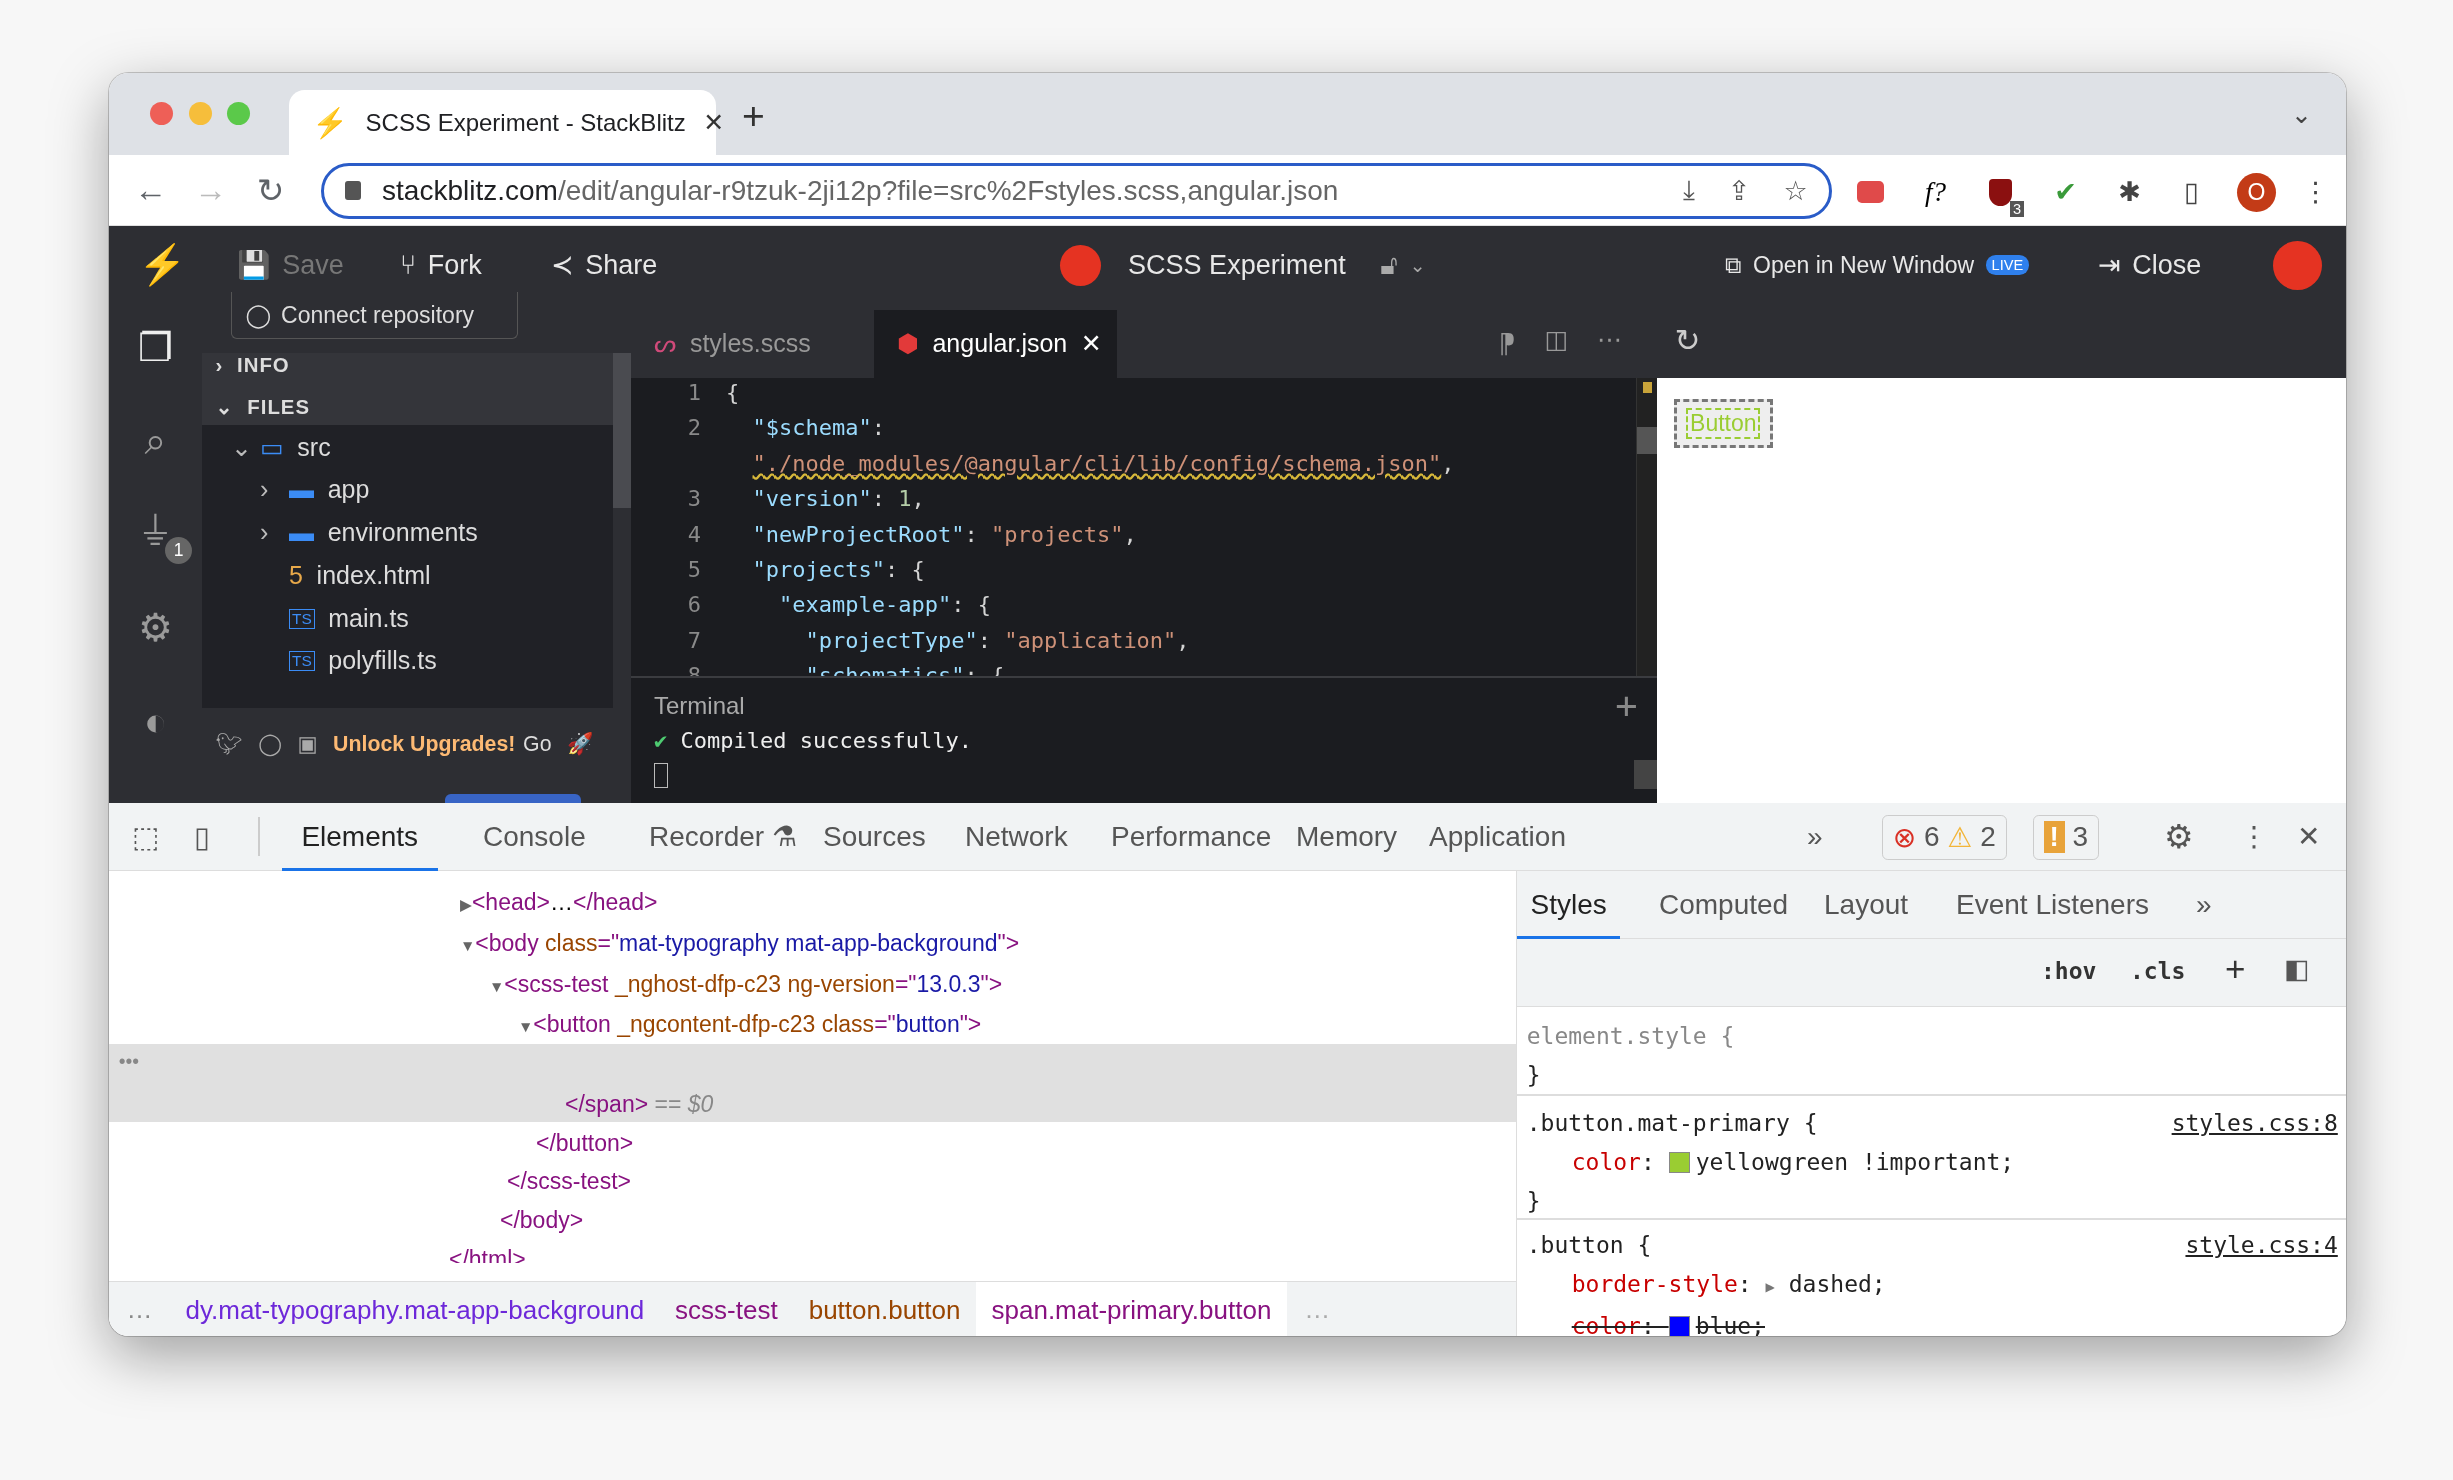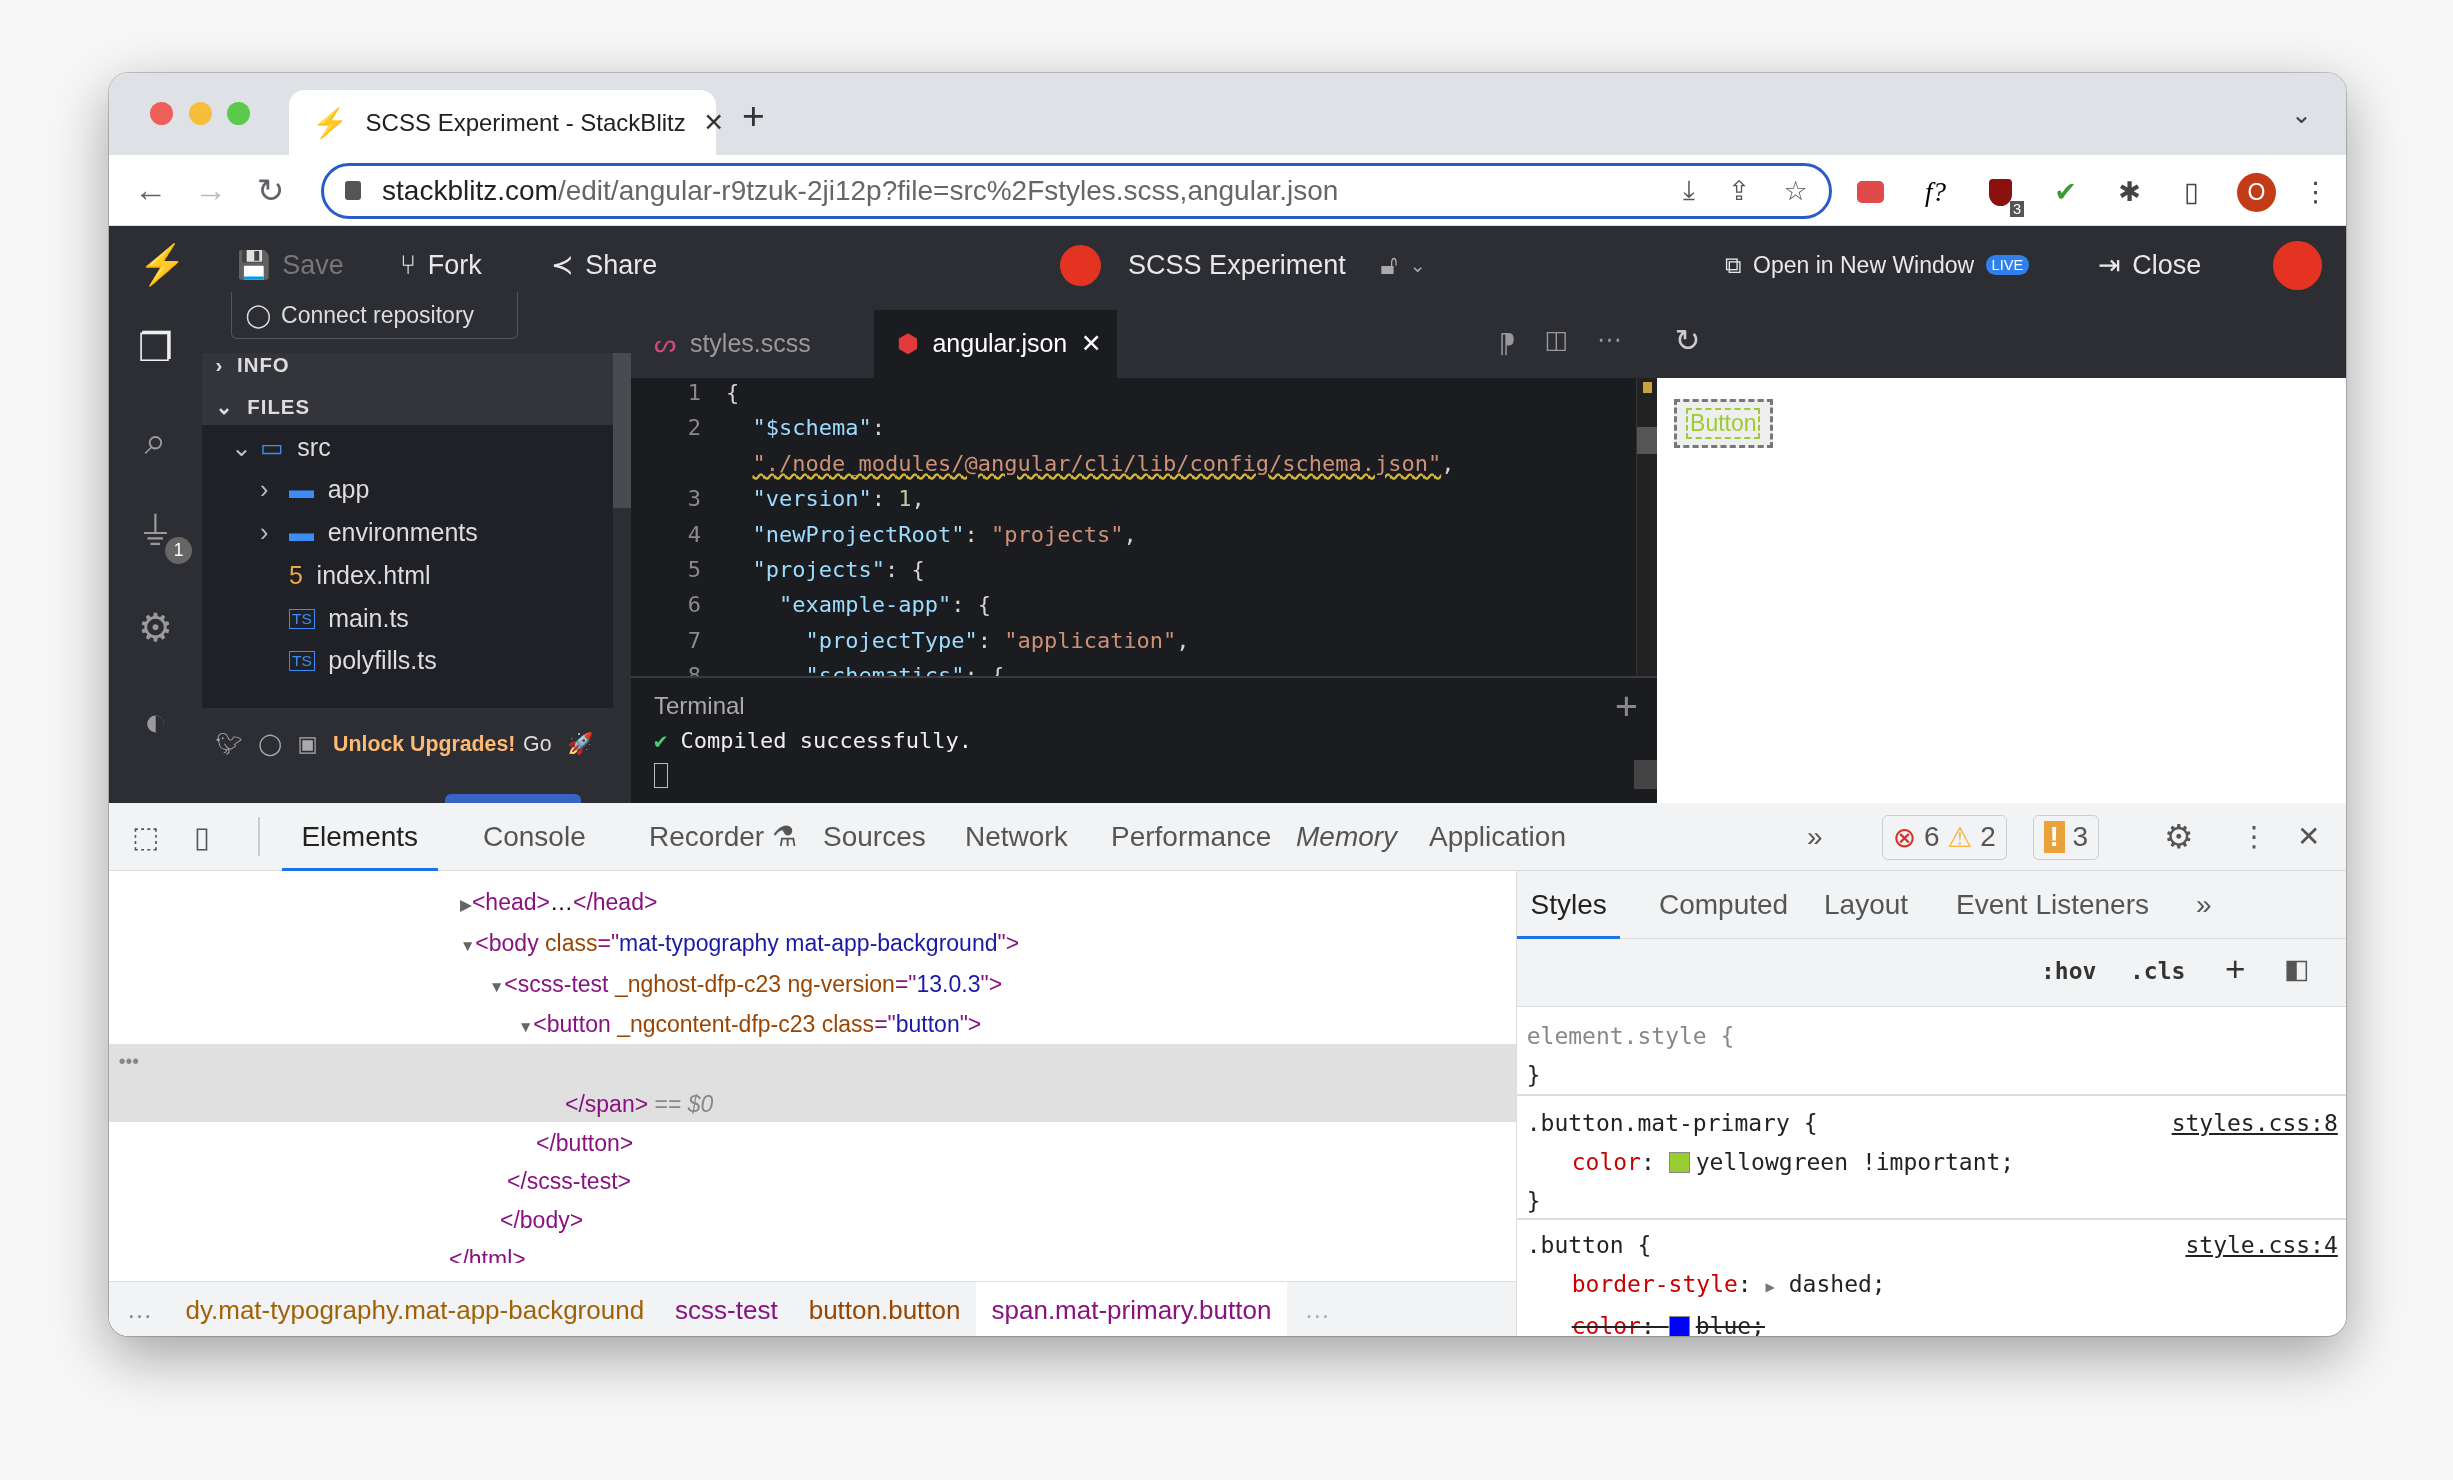--- a/index.html
+++ b/index.html
@@ -286,39 +286,39 @@
         </span>
       <span class="dtab" style="left:2055px;font-size:33px">⚙</span>
       <span class="dtab" style="left:2131px">⋮</span>
       <span class="dtab" style="left:2188px">✕</span>
     <span class="dtab" style="left: 173px; color: rgb(34, 34, 34); border-bottom: 3.9px solid rgb(26, 115, 232); padding: 0px 19.4px;"><span>Elements</span></span>
         <span class="dtab" style="left: 374px;"><span>Console</span></span>
         <span class="dtab" style="left: 540px;"><span>Recorder</span><span> ⚗</span></span>
         <span class="dtab" style="left: 714px;"><span>Sources</span></span>
         <span class="dtab" style="left: 856px;"><span>Network</span></span>
         <span class="dtab" style="left: 1002px;"><span>Performance</span></span>
-        <span class="dtab" style="left: 1187px; font-style: italic;"><span>Memory</span></span>
+        <span class="dtab" style="left: 1187px;"><span>Memory</span></span>
         <span class="dtab" style="left: 1320px;"><span>Application</span></span>
       </div>
     <div class="dom" id="dom">
         <div class="drow" style="left: 351px; top: 0px;"><span style="color:#666;font-size:15.5px">▶</span><span class="tg">&lt;head&gt;</span>…<span class="tg">&lt;/head&gt;</span></div>
         <div class="drow" style="left: 351px; top: 41px;"><span style="color:#666;font-size:15.5px">▼</span><span class="tg">&lt;body </span><span class="at">class</span><span class="tg">="</span><span class="av">mat-typography mat-app-background</span><span class="tg">"&gt;</span></div>
         <div class="drow" style="left: 380px; top: 82px;"><span style="color:#666;font-size:15.5px">▼</span><span class="tg">&lt;scss-test </span><span class="at">_nghost-dfp-c23 ng-version</span><span class="tg">="</span><span class="av">13.0.3</span><span class="tg">"&gt;</span></div>
         <div class="drow" style="left: 409px; top: 122px;"><span style="color:#666;font-size:15.5px">▼</span><span class="tg">&lt;button </span><span class="at">_ngcontent-dfp-c23 class</span><span class="tg">="</span><span class="av">button</span><span class="tg">"&gt;</span></div>
         <div style="position: absolute; left: 0px; top: 161px; width: 1407px; height: 78px; background: rgb(224, 224, 224);"></div>
         <div style="position: absolute; left: 9.7px; top: 167px; color: rgb(136, 136, 136); font-size: 19.4px;">•••</div>
         <div class="drow" style="left: 456px; top: 202px;"><span class="tg">&lt;/span&gt;</span> <span style="color:#888">== <i>$0</i></span></div>
         <div class="drow" style="left: 427px; top: 241px;"><span class="tg">&lt;/button&gt;</span></div>
         <div class="drow" style="left: 398px; top: 279px;"><span class="tg">&lt;/scss-test&gt;</span></div>
         <div class="drow" style="left: 369px; top: 318px; margin-left: 22px;"><span class="tg">&lt;/body&gt;</span></div>
         <div class="drow" style="left: 340px; top: 357px;"><span class="tg">&lt;/html&gt;</span></div>
       </div>
     <div class="crumbs" id="crumbs">
         <span style="color: rgb(136, 136, 136); padding: 0px 17.5px;">…</span>
-        <span style="padding: 0px 15.5px; height: 56px; line-height: 56px; color: #a16207;">dy.mat-typography.mat-app-background</span>
+        <span style="padding: 0px 15.5px; height: 56px; line-height: 56px; color: #6d28d9;">dy.mat-typography.mat-app-background</span>
         <span style="padding: 0px 15.5px; height: 56px; line-height: 56px; color: rgb(136, 18, 128);">scss-test</span>
         <span style="padding: 0px 15.5px; height: 56px; line-height: 56px; color: rgb(153, 69, 0);">button.button</span>
         <span style="padding: 0px 15.5px; height: 56px; line-height: 56px; background: rgb(255, 255, 255); color: rgb(136, 18, 128);">span.mat-primary.button</span>
         <span style="color: rgb(170, 170, 170); padding: 0px 17.5px;">…</span>
       </div>
 
     <div class="styles">
       <div style="position:absolute;left:0;top:0;width:100%;height:68px;background:#f1f3f4;border-bottom:1.9px solid #ddd" id="stabs">
           <span style="position: absolute; top: 0px; height: 68px; line-height: 68px; font-size: 28px; color: rgb(34, 34, 34); border-bottom: 3.9px solid rgb(26, 115, 232); padding: 0px 13.6px; left: 0px;">Styles</span>
           <span style="position: absolute; top: 0px; height: 68px; line-height: 68px; font-size: 28px; left: 142px; color: rgb(85, 85, 85);">Computed</span>

